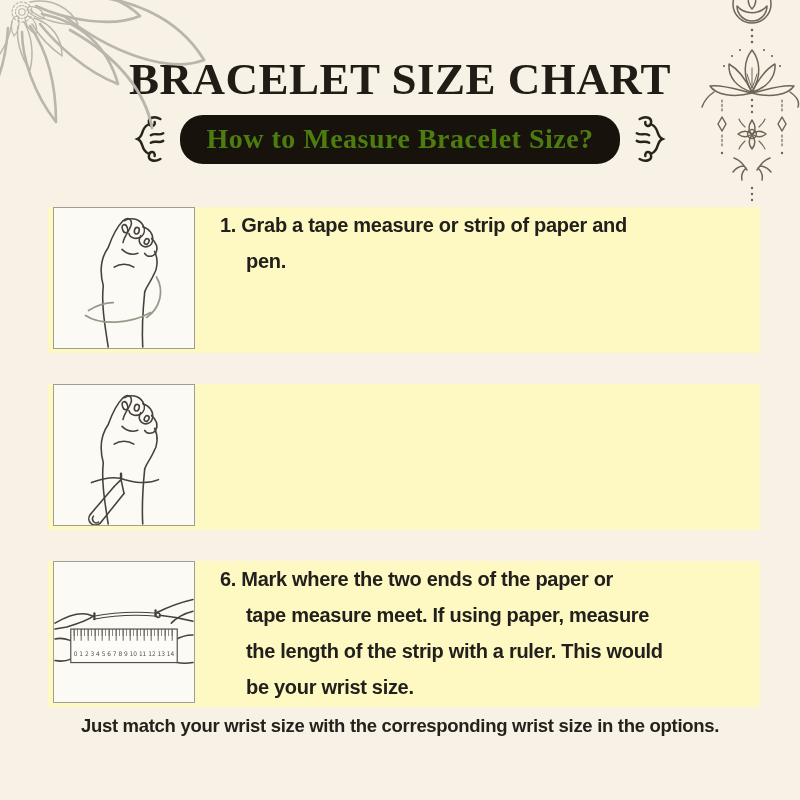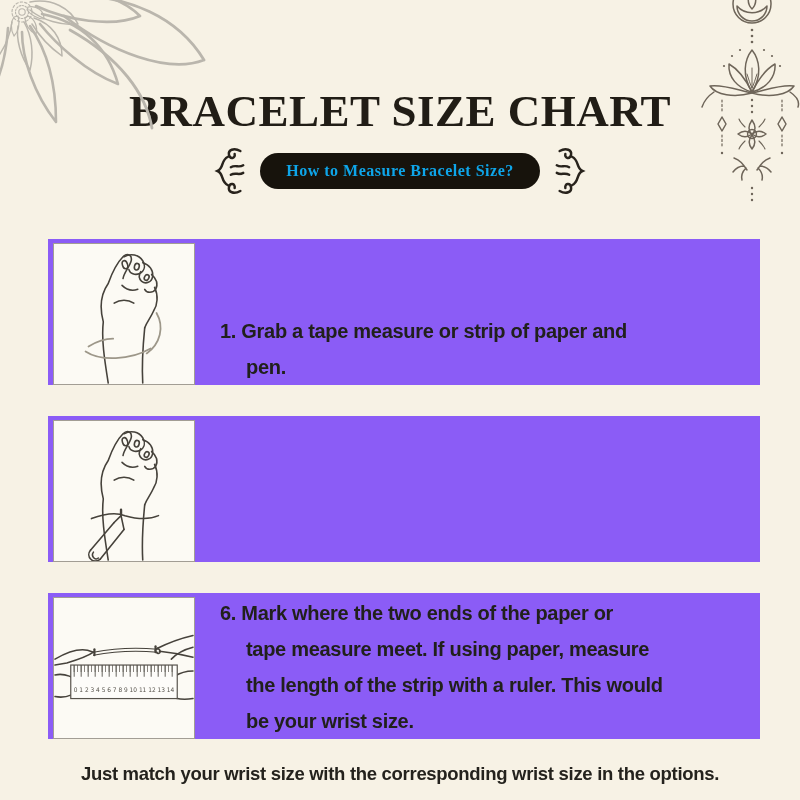--- a/index.html
+++ b/index.html
@@ -6,53 +6,53 @@
   .page{
     position:relative;width:800px;height:800px;overflow:hidden;
     background:#f7f2e5;color:#21201c;
     font-family:"Liberation Sans",sans-serif;
   }
   
   .ornament-mandala{position:absolute;top:0;left:0;width:215px;height:132px;pointer-events:none;}
   .ornament-lotus{position:absolute;top:0;right:0;width:100px;height:212px;pointer-events:none;}
   
   .title{
-    margin:0;padding-top:88px;text-align:center;
+    margin:0;padding-top:56px;text-align:center;
     font-family:"Liberation Serif",serif;font-weight:700;
     font-size:45px;line-height:1.05;letter-spacing:.5px;color:#211d16;
   }
   .badge-row{display:flex;justify-content:center;align-items:center;gap:13px;margin-top:9px;height:54px;}
   .flourish{width:38px;height:54px;flex:none;}
   .flourish.right{transform:scaleX(-1);}
   .pill{
-    background:#17130c;color:#0ea5e9;border-radius:23px;
+    background:#17130c;color:#4d7c0f;border-radius:23px;
     font-family:"Liberation Serif",serif;font-weight:700;
-    font-size:16px;letter-spacing:.5px;padding:9px 26px;line-height:1.1;
+    font-size:28px;letter-spacing:.5px;padding:9px 26px;line-height:1.1;
   }
   
   .steps{margin:41px 40px 0 48px;}
   .step{
-    display:flex;align-items:flex-end;background:#8b5cf6;
+    display:flex;align-items:flex-start;background:#fef9c3;
     height:146px;margin-bottom:31px;
   }
   .step:last-child{margin-bottom:0;}
   .figure{
     width:142px;height:142px;margin-left:5px;flex:none;box-sizing:border-box;
     background:#fcfaf4;border:1px solid #a29d94;
   }
   .figure svg{width:100%;height:100%;display:block;}
   .step-text{
     flex:1;margin:0 6px 0 25px;
     font-size:20px;font-weight:600;letter-spacing:-.3px;line-height:36px;
     color:#21201c;white-space:pre-line;
     padding-left:26px;text-indent:-26px;
   }
   
   .footer-note{
-    margin-top:24px;text-align:center;white-space:nowrap;
+    margin-top:8px;text-align:center;white-space:nowrap;
     font-size:18.5px;font-weight:600;letter-spacing:-.3px;color:#24221d;
   }
   .lineart{stroke:#46423b;stroke-width:1.6;fill:none;stroke-linecap:round;stroke-linejoin:round;}
   .grayline{stroke:#9d9789;stroke-width:1.8;fill:none;stroke-linecap:round;}
   .ornline{stroke:#6e6559;stroke-width:1.5;fill:none;stroke-linecap:round;stroke-linejoin:round;}
   .orndot{fill:#6e6559;stroke:none;}
   .mandline{stroke:#bab6ad;fill:none;stroke-linecap:round;stroke-linejoin:round;}
 </style>
 </head>
 <body>

